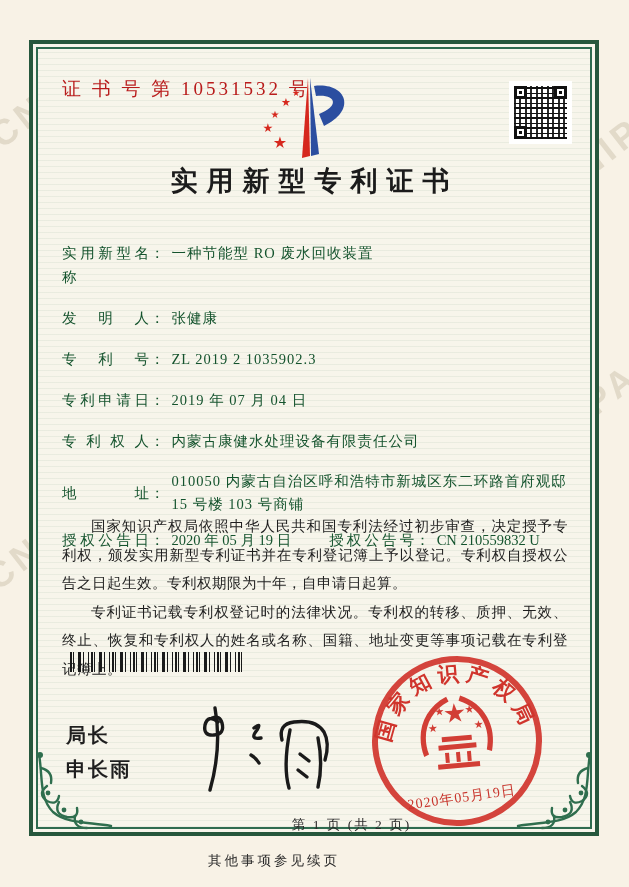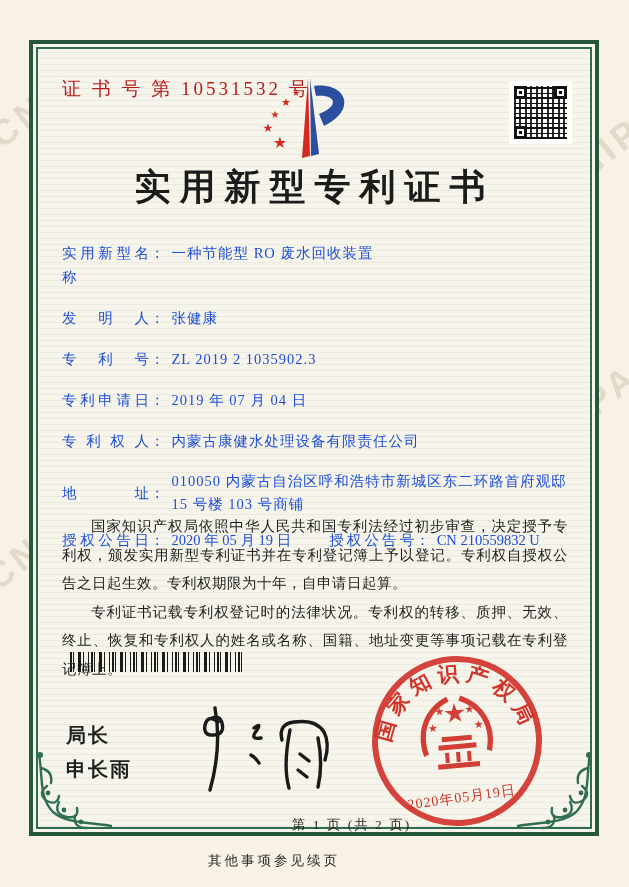--- a/index.html
+++ b/index.html
@@ -39,24 +39,24 @@
     position:absolute;inset:2px;
     background:
       repeating-linear-gradient(90deg, rgba(17,17,17,.9) 0 2px, transparent 2px 5px, rgba(17,17,17,.9) 5px 7px, transparent 7px 11px),
       repeating-linear-gradient(0deg, #111 0 2px, #fff 2px 5px, #111 5px 6px, #fff 6px 10px);
   }
   .finder{position:absolute;width:13px;height:13px;border:3px solid #111;background:#fff;box-sizing:border-box;}
   .finder::after{content:"";position:absolute;inset:2px;background:#111;}
   .f-tl{left:2px;top:2px}.f-tr{right:2px;top:2px}.f-bl{left:2px;bottom:2px}
   .title{
     position:absolute;left:0;top:163px;width:100%;text-align:center;
-    font-size:36px;font-weight:700;letter-spacing:9px;color:#1b1b1b;
-  }
-  
-  .fields{position:absolute;left:62px;top:241px;width:506px;font-size:14.5px;color:#1d4ed8;}
+    font-size:27px;font-weight:700;letter-spacing:9px;color:#1b1b1b;
+  }
+  
+  .fields{position:absolute;left:62px;top:241px;width:506px;font-size:14.5px;color:#14532d;}
   .frow{display:flex;align-items:flex-start;line-height:24px;margin-bottom:17px;}
   .flabel{width:88px;text-align:justify;text-align-last:justify;letter-spacing:1px;flex:none;}
   .fcolon{flex:none;margin-right:7px;}
   .fvalue{flex:1;letter-spacing:1px;}
   .frow-addr{line-height:23px;margin-bottom:12px;align-items:center;}
   .frow-grant{margin-bottom:0;}
   .grant2{margin-left:38px;display:flex;align-items:flex-end;}
   .grant2 .flabel{width:86px;}
   
   .paras{

